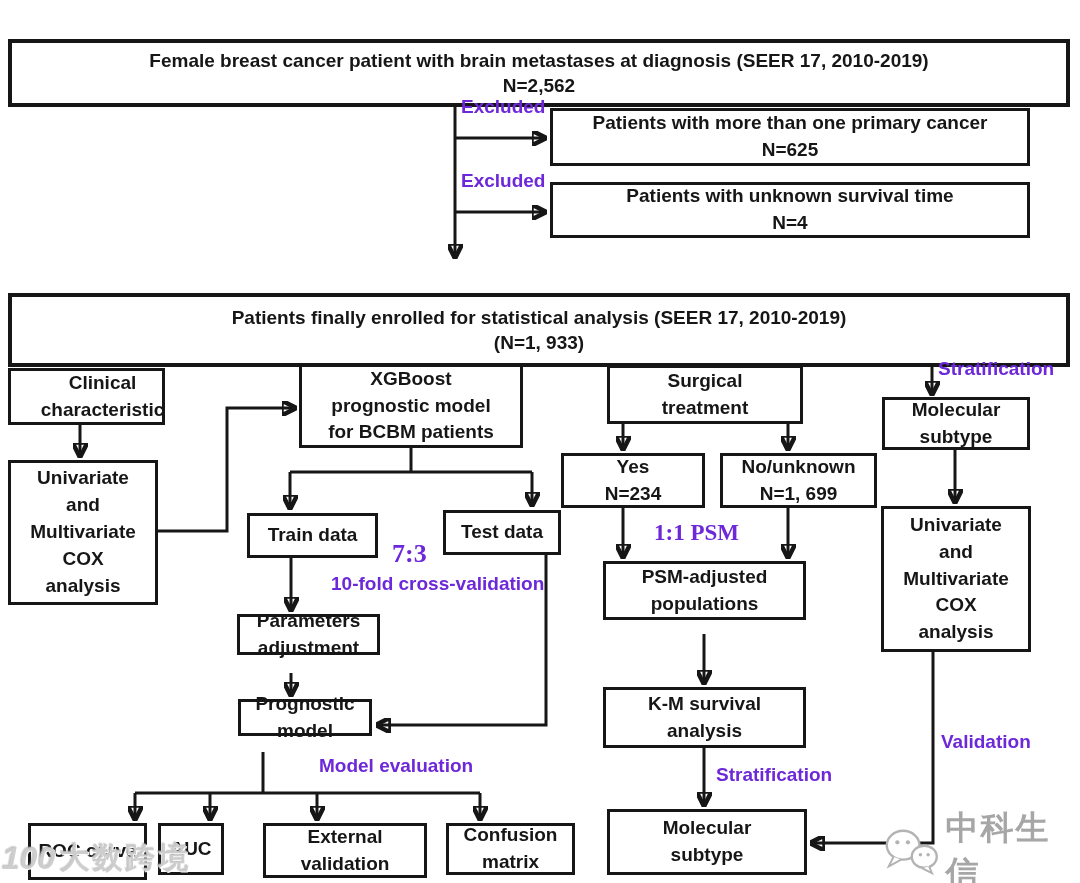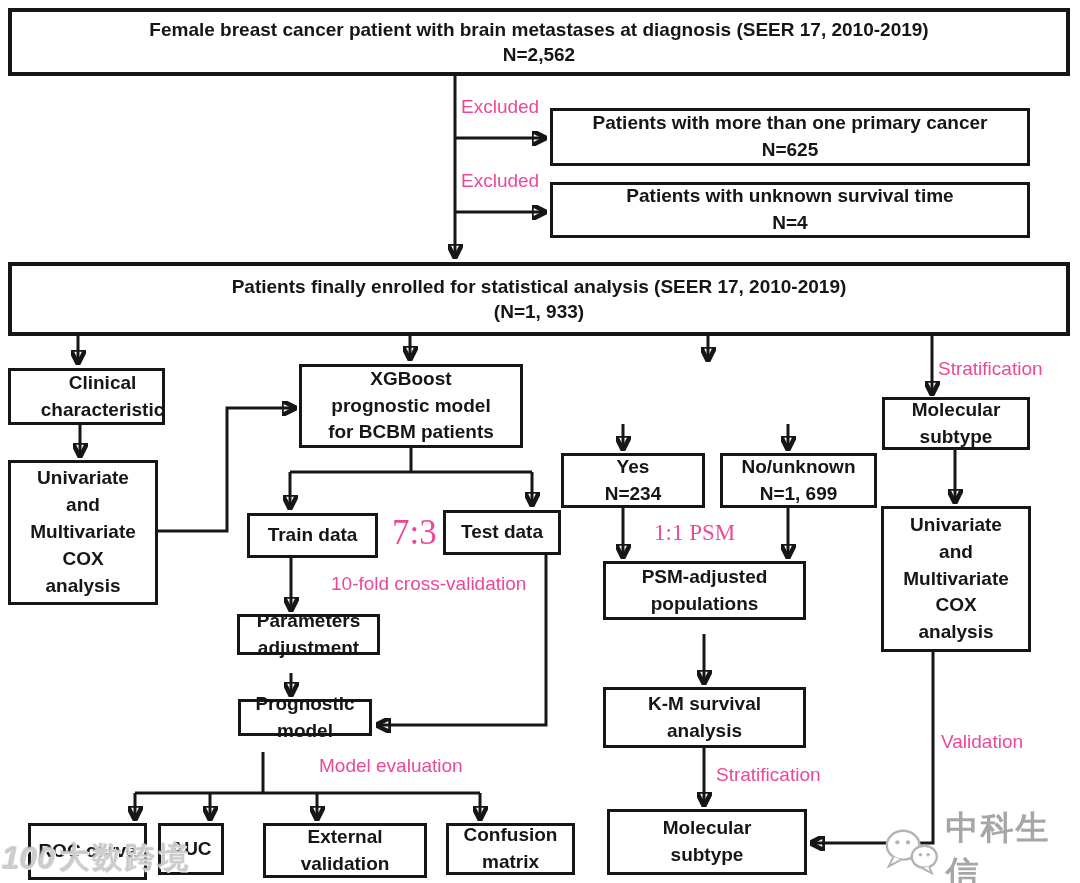--- a/index.html
+++ b/index.html
@@ -6,24 +6,24 @@
   #stage{
     position:relative;width:1080px;height:883px;background:#ffffff;
     font-family:"Liberation Sans",sans-serif;color:#161616;overflow:hidden;
   }
   .node{
     position:absolute;display:flex;align-items:center;justify-content:center;
     text-align:center;white-space:pre-line;font-weight:bold;font-size:19px;
     background:#ffffff;border:3px solid #161616;box-sizing:border-box;
     line-height:1.42;z-index:2;padding:1px 4px;
   }
-  .thick{border-width:4px;line-height:1.32;}
+  .thick{border-width:4px;line-height:1.32;margin-top:31px;}
   .lbl{
-    position:absolute;font-weight:normal;font-size:19px;white-space:nowrap;
-    z-index:2;color:#ec4899;
+    position:absolute;font-weight:bold;font-size:19px;white-space:nowrap;
+    z-index:2;color:#6d28d9;
   }
   .serif{font-family:"Liberation Serif",serif;}
   svg.wires{position:absolute;left:0;top:0;z-index:1;}
   svg.wires path{stroke:#161616;stroke-width:3;fill:none;}
   .wm{position:absolute;z-index:4;pointer-events:none;}
   .wm-left{
     left:2px;top:838px;font-weight:bold;font-size:30px;letter-spacing:3px;
     color:rgba(198,198,198,0.85);
     text-shadow:1px 1px 0 rgba(255,255,255,0.95),-1px -1px 1px rgba(150,150,150,0.45);
     display:flex;align-items:center;gap:4px;
@@ -116,20 +116,22 @@
   <div class="node" style="left:28px;top:823px;width:119px;height:57px;">ROC curve</div>
 
   <div class="node" style="left:158px;top:823px;width:66px;height:52px;">AUC</div>
 
   <div class="node" style="left:263px;top:823px;width:164px;height:55px;">External
 validation</div>
 
   <div class="node" style="left:446px;top:823px;width:129px;height:52px;">Confusion
 matrix</div>
 
+  <div class="node" style="left:607px;top:365px;width:196px;height:59px;">Surgical
+treatment</div>
 
   <div class="node" style="left:561px;top:453px;width:144px;height:55px;">Yes
 N=234</div>
 
   <div class="node" style="left:720px;top:453px;width:157px;height:55px;">No/unknown
 N=1, 699</div>
 
   <div class="node" style="left:603px;top:561px;width:203px;height:59px;">PSM-adjusted
 populations</div>
 
@@ -143,21 +145,21 @@
 subtype</div>
 
   <div class="node" style="left:881px;top:506px;width:150px;height:146px;">Univariate
 and
 Multivariate
 COX
 analysis</div>
 
   <div class="lbl" style="left:461px;top:96px;">Excluded</div>
   <div class="lbl" style="left:461px;top:170px;">Excluded</div>
-  <div class="lbl serif" style="left:392px;top:513px;font-size:35px;">7:3</div>
+  <div class="lbl serif" style="left:392px;top:539px;font-size:26px;">7:3</div>
   <div class="lbl" style="left:299px;top:573px;margin-left:32px;">10-fold cross-validation</div>
   <div class="lbl" style="left:319px;top:755px;">Model evaluation</div>
   <div class="lbl serif" style="left:654px;top:520px;font-size:23px;">1:1 PSM</div>
   <div class="lbl" style="left:938px;top:358px;">Stratification</div>
   <div class="lbl" style="left:716px;top:764px;">Stratification</div>
   <div class="lbl" style="left:941px;top:731px;">Validation</div>
 
   <div class="wm wm-left">
     <span class="wm-logo">100</span>
     <span>大数跨境</span>

